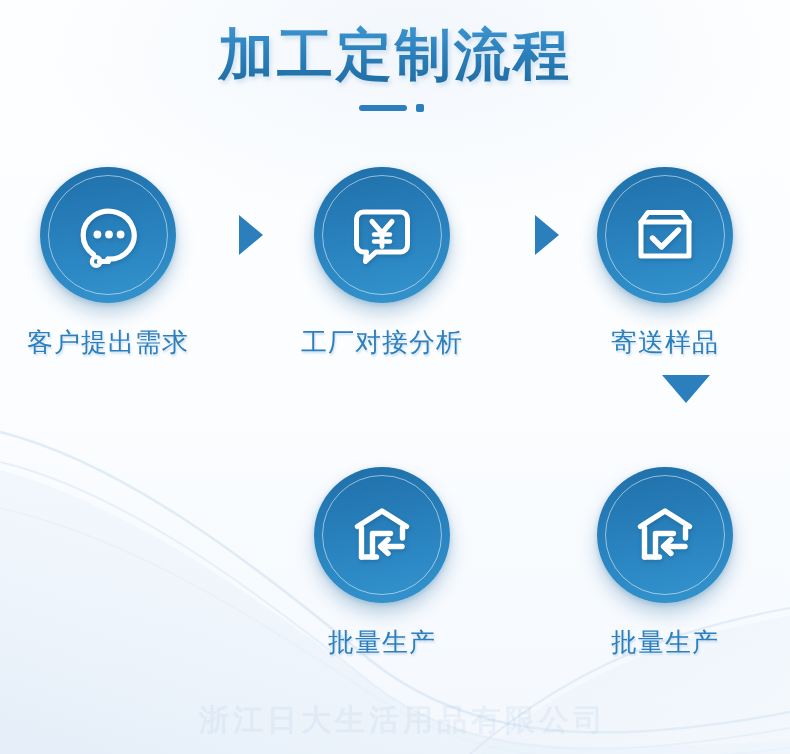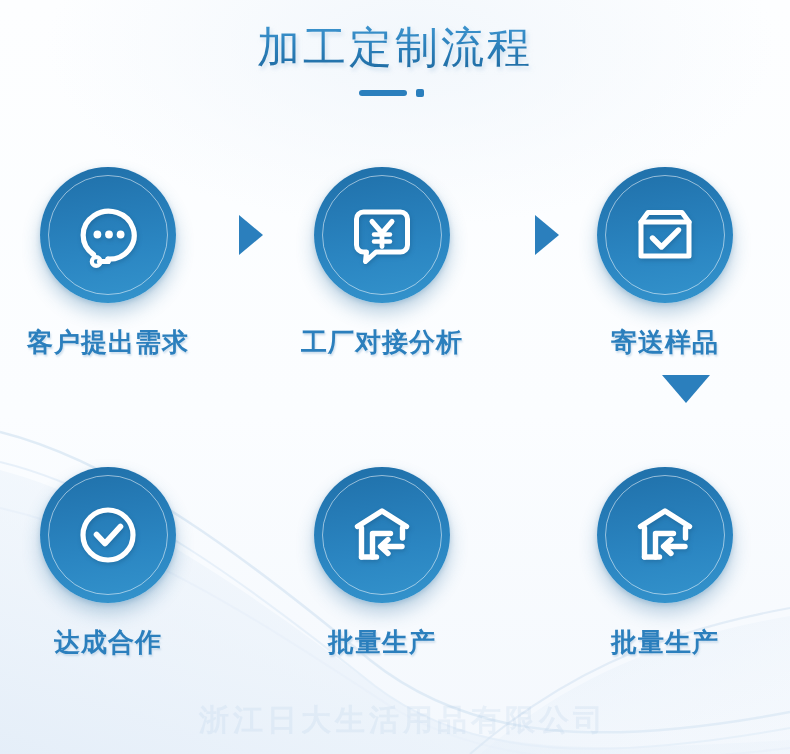--- a/index.html
+++ b/index.html
@@ -50,22 +50,22 @@
   
   .title-wrap {
     position: absolute;
     left: 0;
     top: 24px;
     width: 790px;
     text-align: center;
   }
   .title {
     display: inline-block;
-    font-size: 43px;
-    font-weight: normal;
+    font-size: 56px;
+    font-weight: bold;
     letter-spacing: 3px;
     line-height: 1.1;
     background: linear-gradient(180deg, #3e95cf 0%, #2d82bd 42%, #1f6ca3 100%);
     -webkit-background-clip: text;
     background-clip: text;
     color: transparent;
     -webkit-text-fill-color: transparent;
     filter: drop-shadow(2px 3px 2px rgba(180, 205, 228, 0.55));
   }
   .title-rule {
@@ -134,21 +134,21 @@
   }
   .circle svg {
     position: relative;
     z-index: 2;
     filter: drop-shadow(1px 2px 2px rgba(16, 70, 110, 0.30));
   }
 
   .step-label {
     margin-top: 22px;
     font-size: 26px;
-    font-weight: bold;
+    font-weight: normal;
     letter-spacing: 1px;
     color: #2b7fbd;
     text-shadow: 1px 2px 2px rgba(186, 209, 230, 0.7);
     white-space: nowrap;
   }
 
   
   .arrow {
     position: absolute;
     width: 0;
@@ -247,29 +247,20 @@
           </svg>
         </div>
         <div class="step-label">寄送样品</div>
       </div>
 
       <div class="arrow arrow-down a-d1"></div>
     </div>
 
     <div class="row">
 
-      <div class="cell cell-0">
-        <div class="circle">
-          <svg width="74" height="74" viewBox="0 0 74 74">
-            <circle cx="37" cy="37" r="25" fill="none" stroke="#ffffff" stroke-width="5.2"></circle>
-            <path d="M25.5 36.5 L34 45.5 L49.5 28.5" fill="none" stroke="#ffffff" stroke-width="5.6" stroke-linecap="round" stroke-linejoin="round"></path>
-          </svg>
-        </div>
-        <div class="step-label">达成合作</div>
-      </div>
 
       <div class="cell cell-1">
         <div class="circle">
           <svg width="74" height="74" viewBox="0 0 74 74">
             <path d="M12.5 28.5 L37 13 L61.5 28.5" fill="none" stroke="#ffffff" stroke-width="5.4" stroke-linecap="round" stroke-linejoin="round"></path>
             <path d="M16.5 30 V59" fill="none" stroke="#ffffff" stroke-width="5.4" stroke-linecap="round"></path>
             <path d="M57.5 30 V40" fill="none" stroke="#ffffff" stroke-width="5.4" stroke-linecap="round"></path>
             <path d="M16.5 59 H31.5" fill="none" stroke="#ffffff" stroke-width="5.4" stroke-linecap="round"></path>
             <path d="M27.5 59 V35.5 H45.5" fill="none" stroke="#ffffff" stroke-width="5.4" stroke-linecap="round" stroke-linejoin="round"></path>
             <path d="M57 48.5 H36" fill="none" stroke="#ffffff" stroke-width="5.4" stroke-linecap="round"></path>

